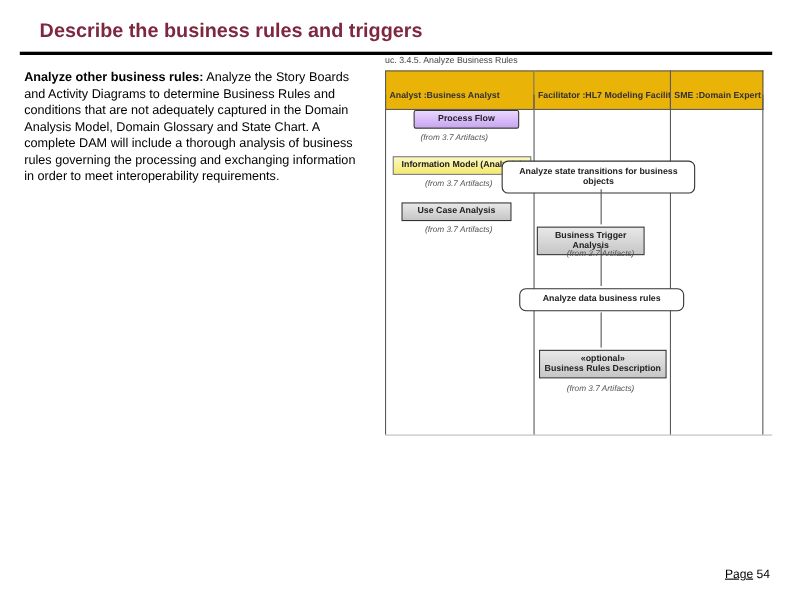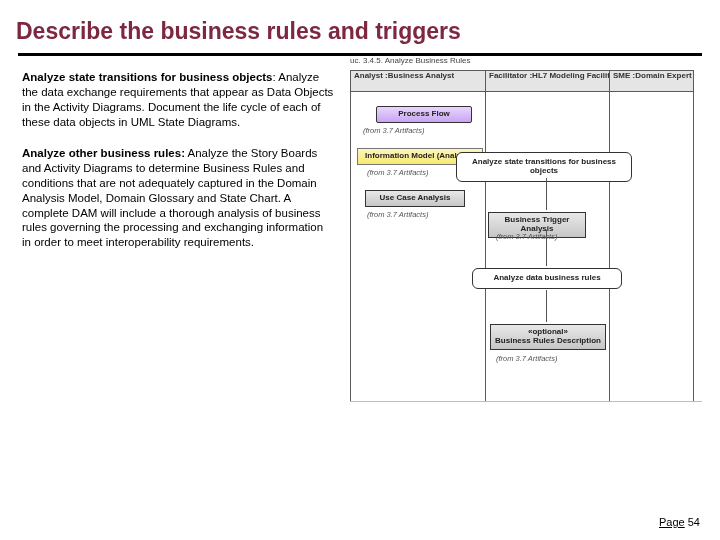--- a/index.html
+++ b/index.html
@@ -6,23 +6,23 @@
   body {
     width: 720px;
     height: 540px;
     font-family: Verdana, Arial, sans-serif;
     background: #fff;
     position: relative;
     overflow: hidden;
   }
   .title {
     color: #7d2840;
-    font-size: 23px;
+    font-size: 18px;
     font-weight: bold;
-    padding: 18px 22px 8px 16px;
+    padding: 18px 22px 8px 36px;
     font-family: Verdana, Arial, sans-serif;
   }
   .hr {
     height: 3px;
     background: #000;
     margin: 0 18px;
   }
   .content {
     display: flex;
     padding: 14px 18px 0 22px;
@@ -42,25 +42,25 @@
     font-size: 8px;
   }
   .lanes {
     display: flex;
     height: 22px;
     margin-left: 8px;
   }
   .lane-head {
     border: 1px solid #5b5b5b;
     border-bottom: 1px solid #5b5b5b;
-    padding: 0 3px;
+    padding: 17px 3px;
     font-size: 8px;
     font-weight: bold;
     color: #333;
-    background: #e5e5e5;
+    background: #eab308;
     white-space: nowrap;
     overflow: hidden;
   }
   .lane-body {
     display: flex;
     margin-left: 8px;
     height: 310px;
     border-bottom: 1px solid #bdbdbd;
   }
   .lane-col {
@@ -99,21 +99,21 @@
     background: linear-gradient(#e8e8e8, #c6c6c6);
   }
   .node.rounded {
     border-radius: 6px;
   }
   .from-label {
     position: absolute;
     font-size: 7.5px;
     font-style: italic;
     color: #555;
-    text-align: left;
+    text-align: center;
     width: 100px;
   }
   .arrow {
     position: absolute;
     background: #555;
   }
   .footer {
     position: absolute;
     bottom: 12px;
     right: 20px;
@@ -123,23 +123,20 @@
   .footer .u { text-decoration: underline; }
 </style>
 </head>
 <body>
 
 <div class="title">Describe the business rules and triggers</div>
 <div class="hr"></div>
 
 <div class="content">
   <div class="left">
-    <div class="para">
-      <b>Analyze state transitions for business objects</b><span>: Analyze the data exchange requirements that appear as Data Objects in the Activity Diagrams. Document the life cycle of each of these data objects in UML State Diagrams.</span>
-    </div>
     <div class="para">
       <b>Analyze other business rules:</b><span> Analyze the Story Boards and Activity Diagrams to determine Business Rules and conditions that are not adequately captured in the Domain Analysis Model, Domain Glossary and State Chart. A complete DAM will include a thorough analysis of business rules governing the processing and exchanging information in order to meet interoperability requirements.</span>
     </div>
   </div>
 
   <div class="right">
     <div class="diag-title">uc. 3.4.5. Analyze Business Rules</div>
     <div class="lanes">
       <div class="lane-head" style="width:136px">Analyst :Business Analyst</div>
       <div class="lane-head" style="width:124px;border-left:none">Facilitator :HL7 Modeling Facilitator</div>

